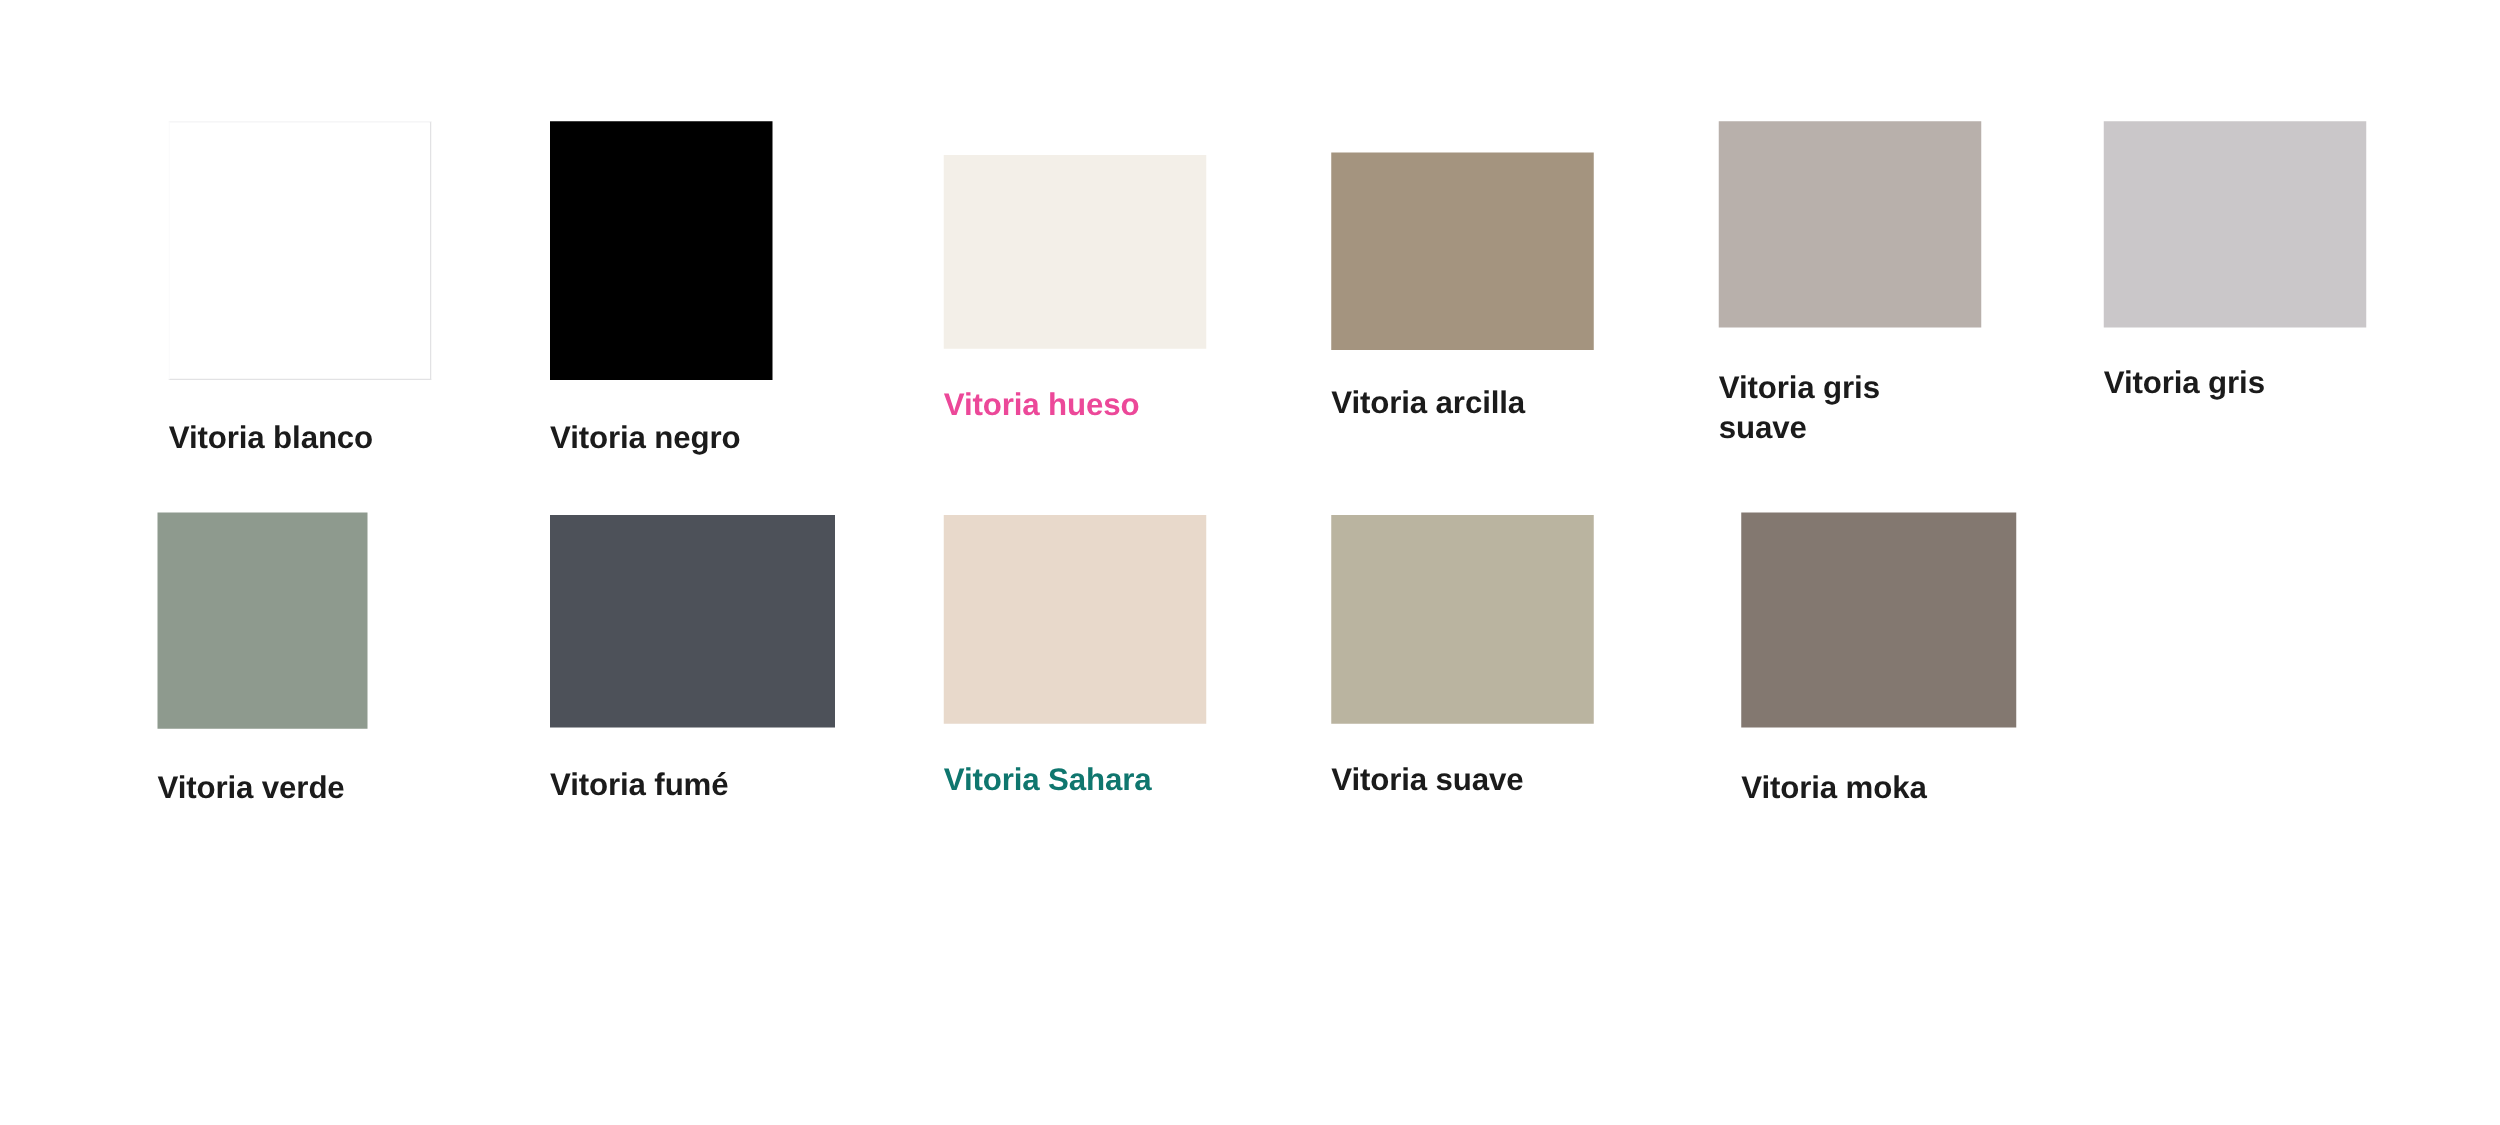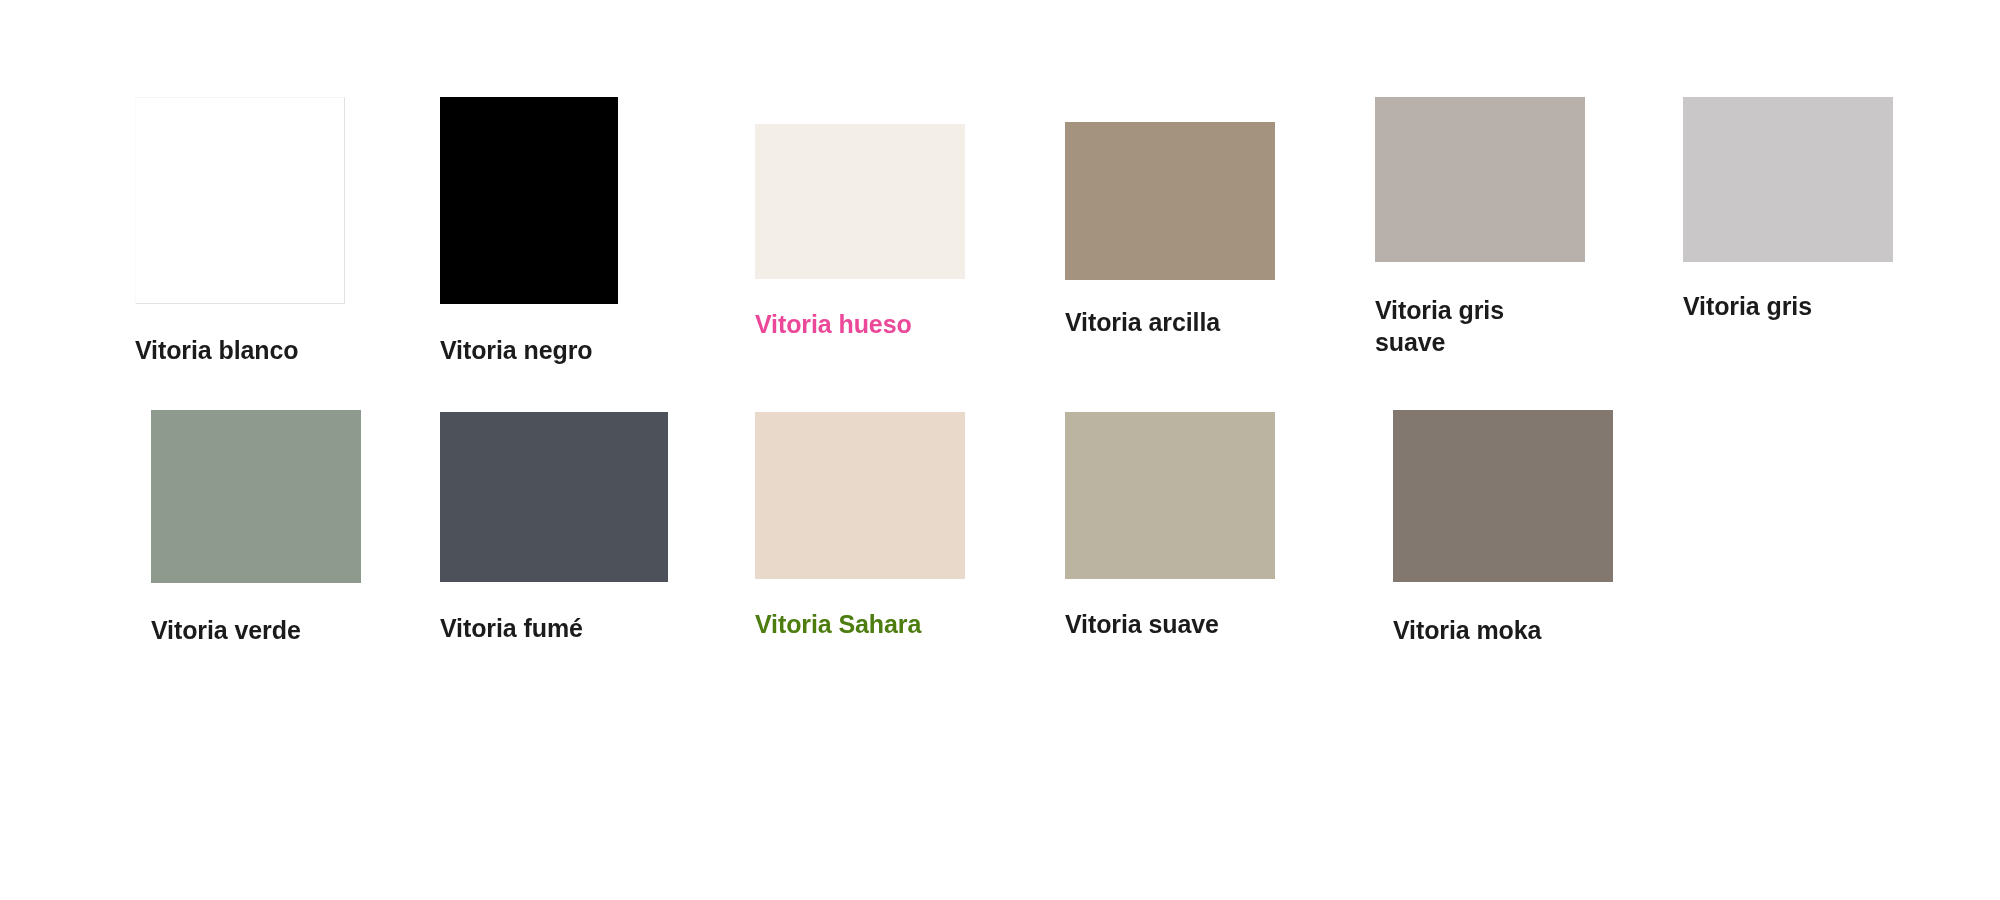--- a/index.html
+++ b/index.html
@@ -92,33 +92,33 @@
 
     <div class="swatch-cell" style="left:1683px; top:97px; width:210px;">
       <span class="chip" style="height: 165px; background-color: rgb(202, 199, 201);"></span>
       <span class="chip-label" style="margin-top: 28px; color: rgb(27, 27, 27);">Vitoria gris</span>
     </div>
 
   </div>
 
   <div class="row2">
 
-    <div class="swatch-cell" style="left:151px; top:410px; width:210px;">
+    <div class="swatch-cell" style="left:126px; top:410px; width:168px;">
       <span class="chip" style="background-color: rgb(142, 154, 142);"></span>
       <span class="chip-label" style="margin-top: 31px; color: rgb(27, 27, 27);">Vitoria verde</span>
     </div>
 
     <div class="swatch-cell" style="left:440px; top:412px; width:228px;">
       <span class="chip" style="height: 170px; background-color: rgb(77, 81, 89);"></span>
       <span class="chip-label" style="margin-top: 30px; color: rgb(27, 27, 27);">Vitoria fumé</span>
     </div>
 
     <div class="swatch-cell" style="left:755px; top:412px; width:210px;">
       <span class="chip" style="height: 167px; background-color: rgb(232, 217, 203);"></span>
-      <span class="chip-label" style="margin-top: 29px; color: #4d7c0f;">Vitoria Sahara</span>
+      <span class="chip-label" style="margin-top: 29px; color: #0f766e;">Vitoria Sahara</span>
     </div>
 
     <div class="swatch-cell" style="left:1065px; top:412px; width:210px;">
       <span class="chip" style="height: 167px; background-color: rgb(186, 180, 160);"></span>
       <span class="chip-label" style="margin-top: 29px; color: rgb(27, 27, 27);">Vitoria suave</span>
     </div>
 
     <div class="swatch-cell" style="left:1393px; top:410px; width:220px;">
       <span class="chip" style="height: 172px; background-color: rgb(131, 120, 112);"></span>
       <span class="chip-label" style="margin-top: 32px; color: rgb(27, 27, 27);">Vitoria moka</span>

